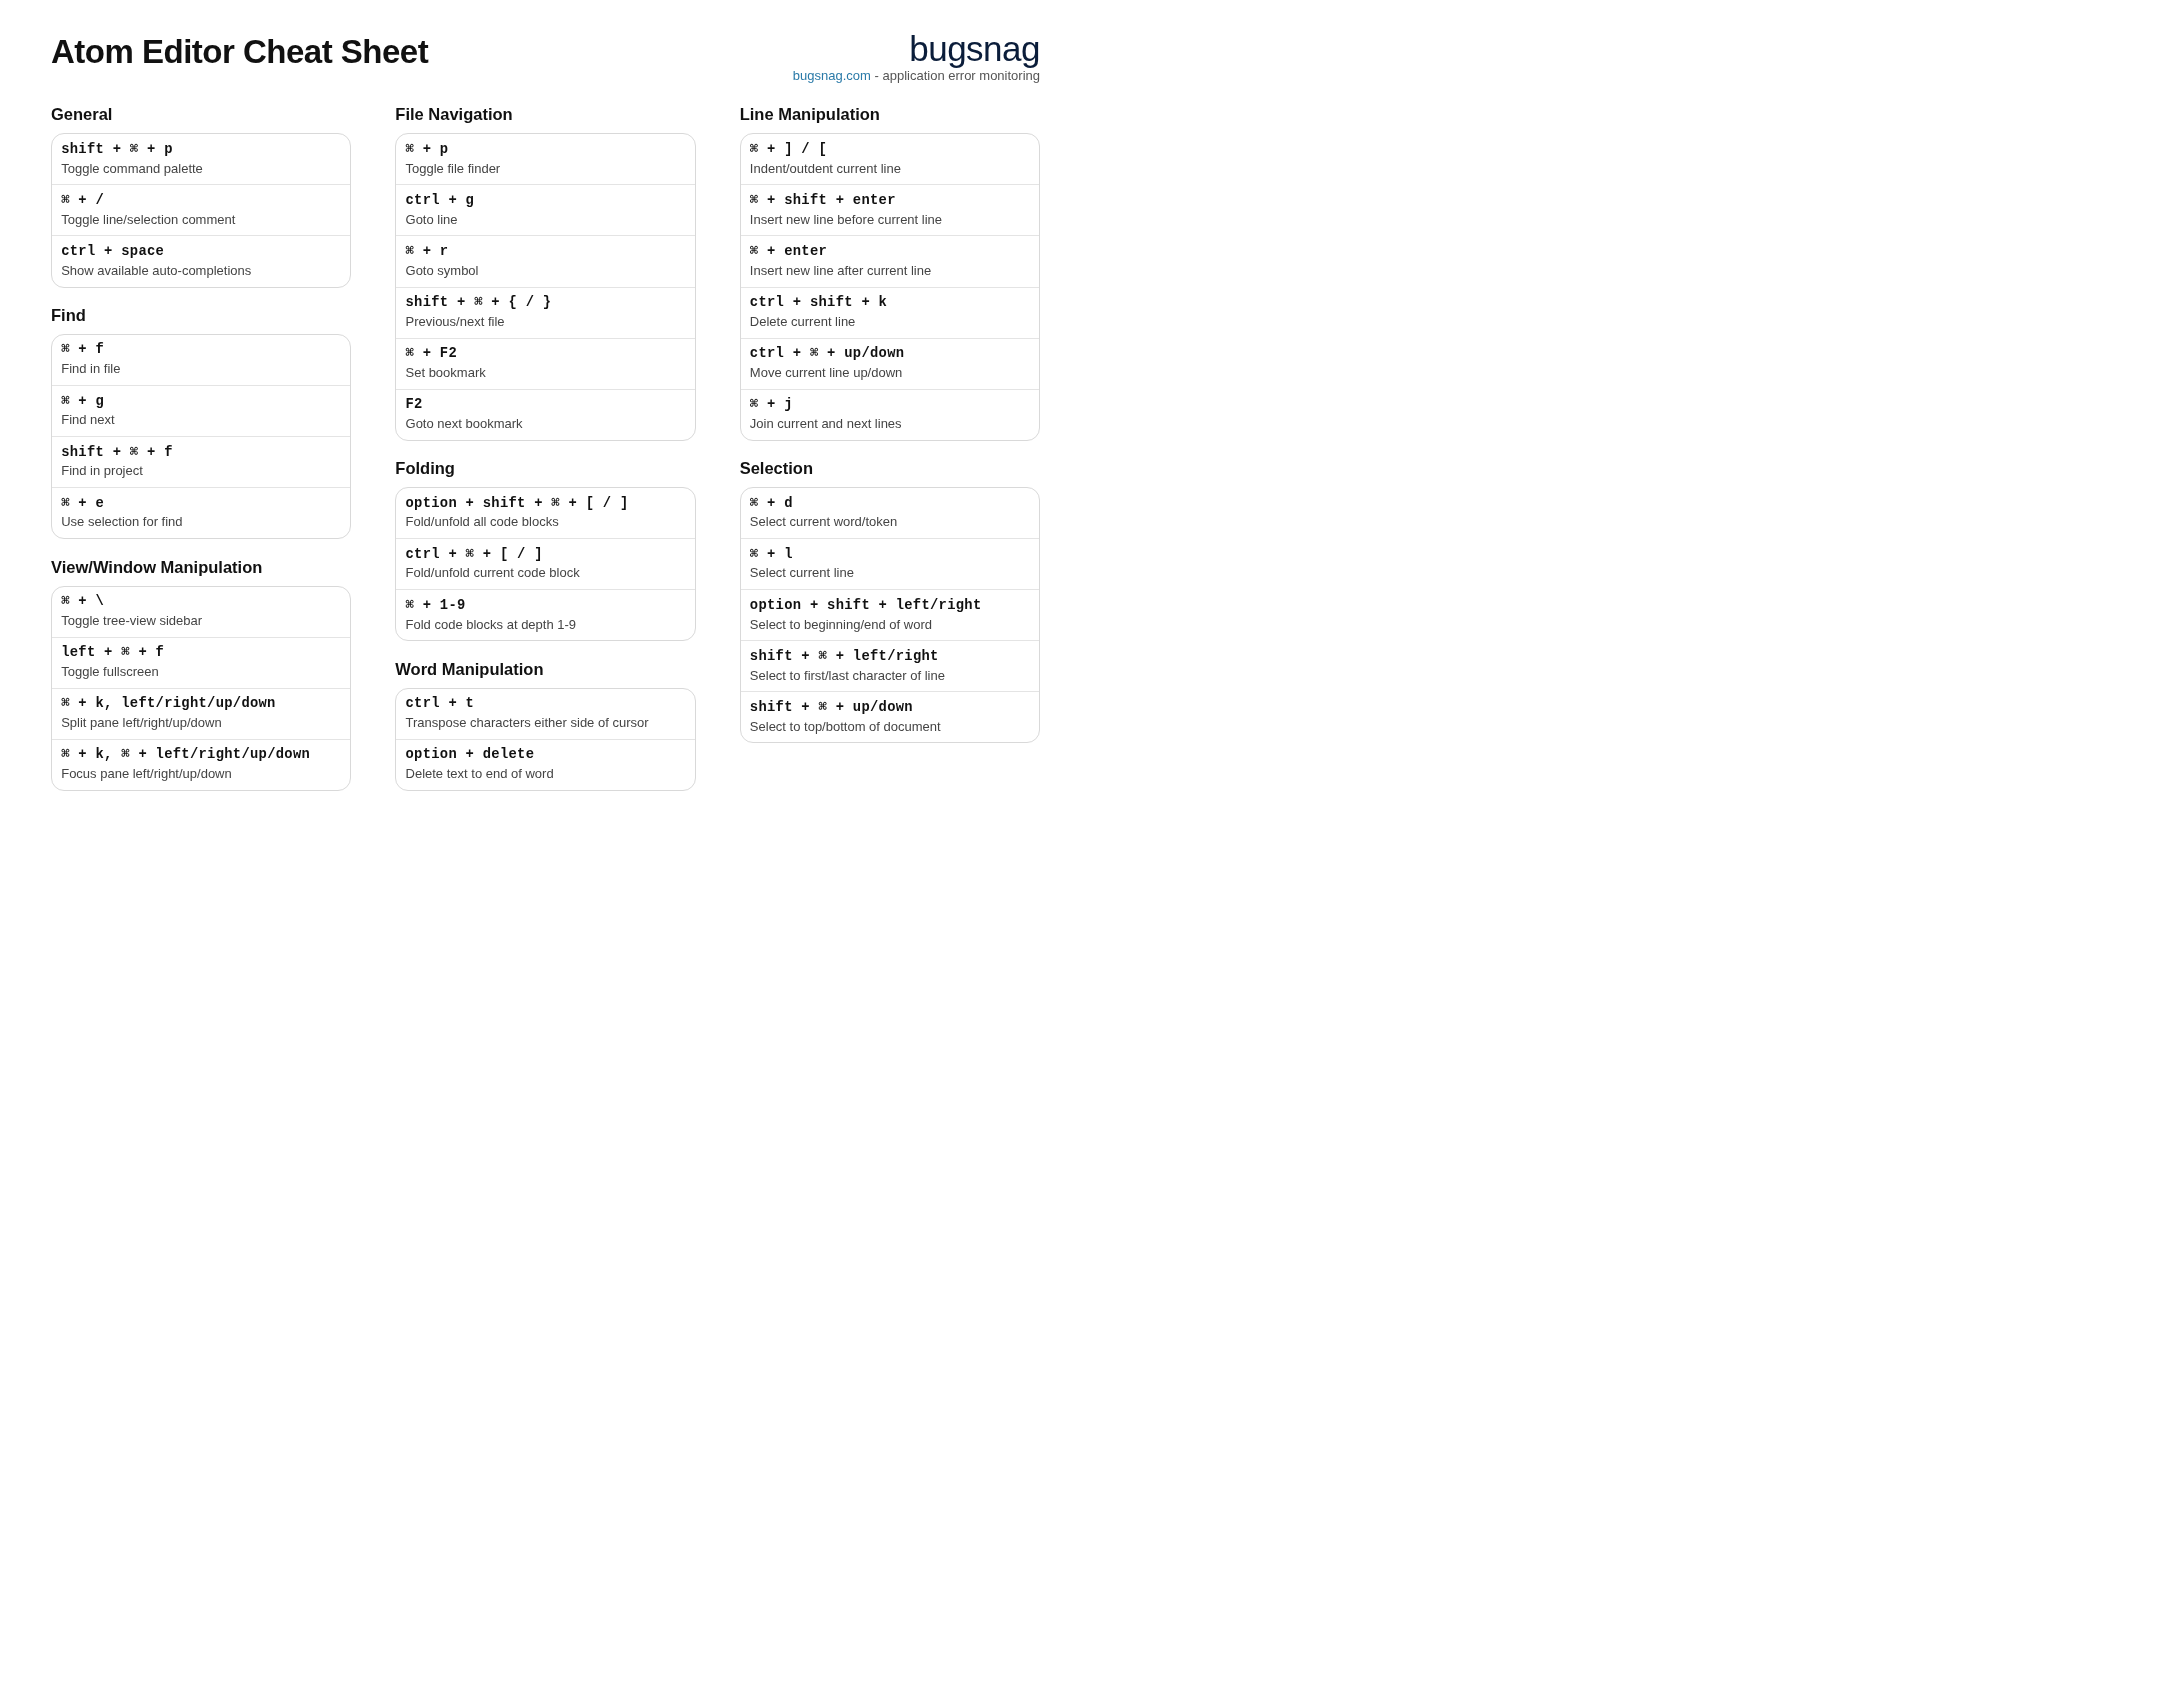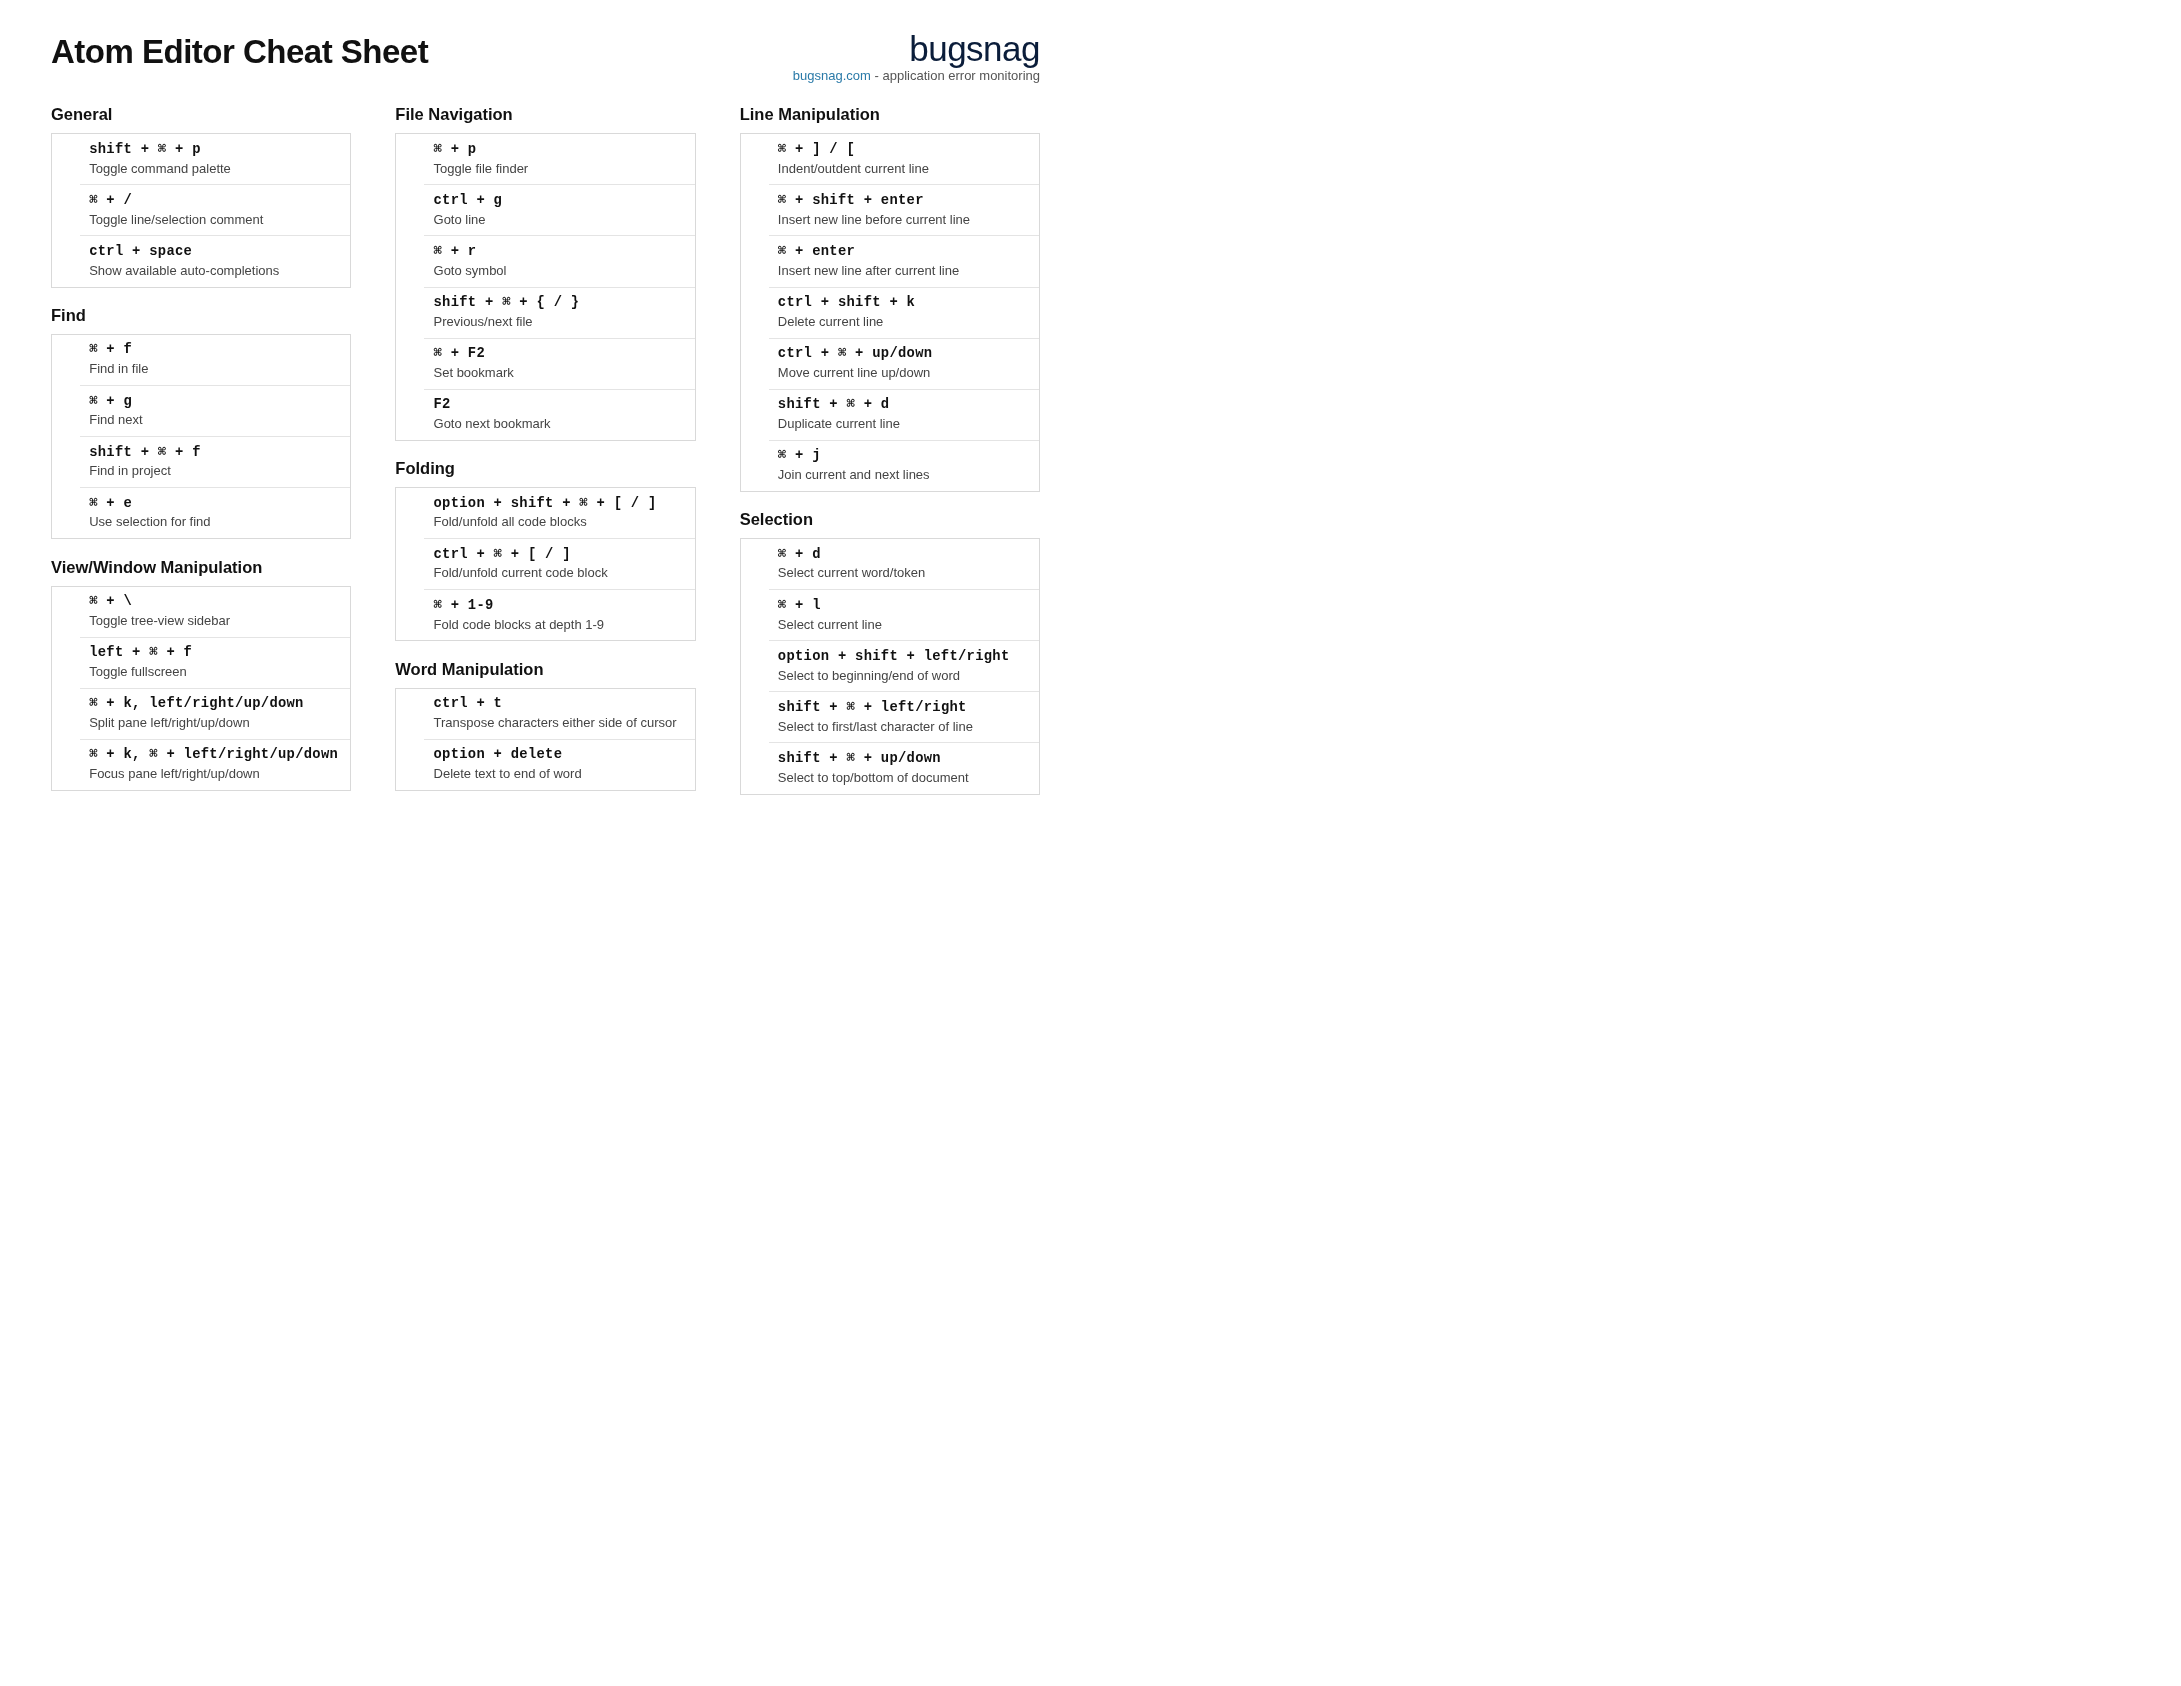--- a/index.html
+++ b/index.html
@@ -45,23 +45,22 @@
   .col { flex: 1 1 0; min-width: 0; }
   .section { margin-bottom: 18.4px; }
   .section-title {
     font-size: 16.5px;
     font-weight: 700;
     color: #111;
     margin-bottom: 9.2px;
   }
   .card {
     border: 0.9px solid #d9d9d9;
-    border-radius: 0;
+    border-radius: 13px;
     overflow: hidden;
-    padding-left: 28px;
   }
   .row {
     padding: 6.4px 9.2px 7.3px 9.2px;
     border-bottom: 0.9px solid #e4e4e4;
   }
   .row:last-child { border-bottom: none; }
   .keys {
     font-family: "Courier New", Courier, monospace;
     font-size: 13.8px;
     font-weight: 600;
@@ -230,24 +229,20 @@
           </div>
           <div class="row">
             <div class="keys">ctrl + shift + k</div>
             <div class="desc">Delete current line</div>
           </div>
           <div class="row">
             <div class="keys">ctrl + ⌘ + up/down</div>
             <div class="desc">Move current line up/down</div>
           </div>
           <div class="row">
-            <div class="keys">shift + ⌘ + d</div>
-            <div class="desc">Duplicate current line</div>
-          </div>
-          <div class="row">
             <div class="keys">⌘ + j</div>
             <div class="desc">Join current and next lines</div>
           </div>
         </div>
       </div>
       <div class="section">
         <div class="section-title">Selection</div>
         <div class="card">
           <div class="row">
             <div class="keys">⌘ + d</div>

